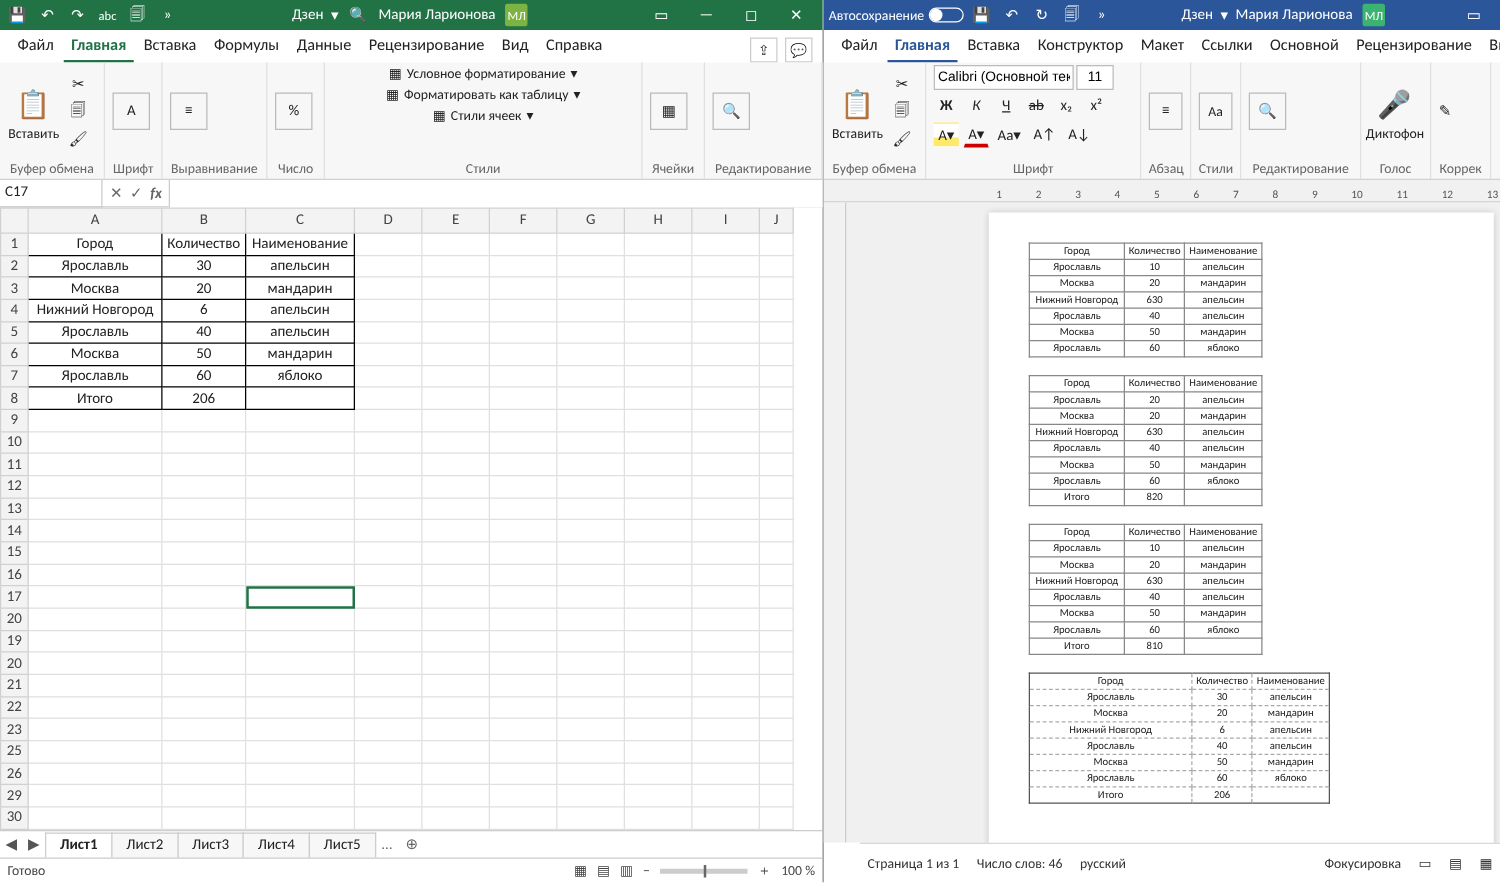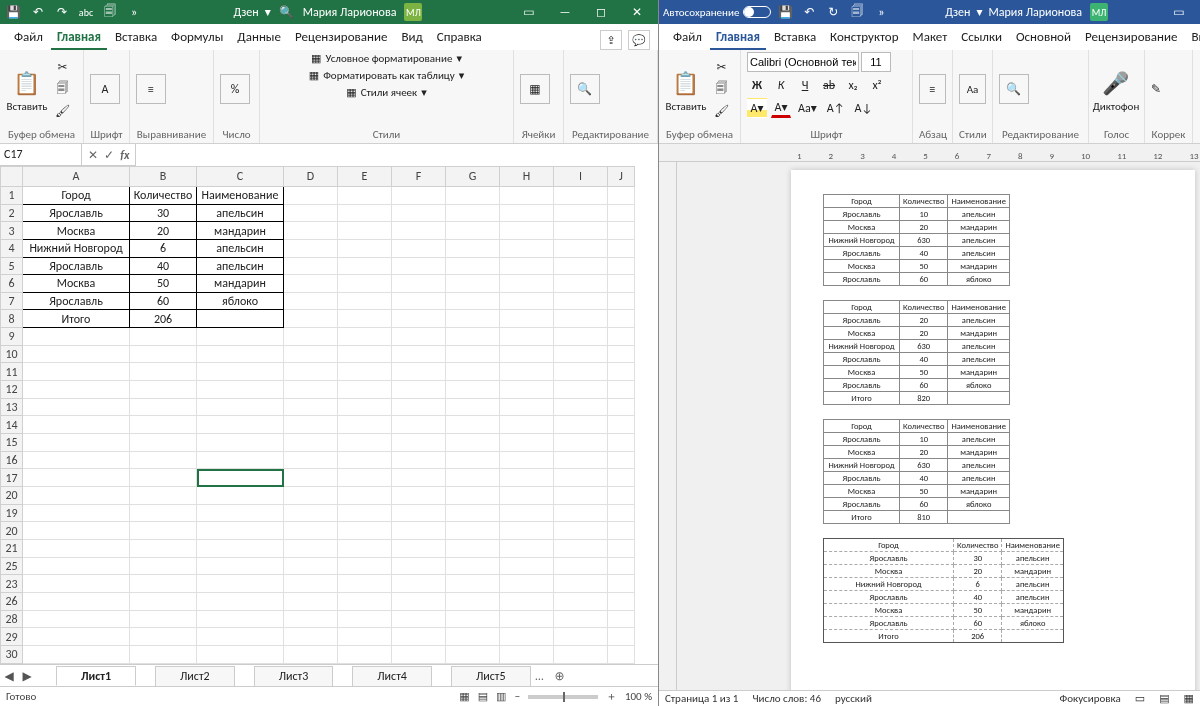--- a/index.html
+++ b/index.html
@@ -52,38 +52,38 @@
   .xtable{border-collapse:collapse;font-size:12px;}
   .xtable th{background:#f3f3f3;border:1px solid #d0d0d0;font-weight:normal;color:#444;}
   .xtable td{border:1px solid #e0e0e0;height:16px;text-align:center;}
   .xtable .rh{width:22px;text-align:center;background:#f3f3f3;}
   .xtable th.col{height:18px;}
   .xtable td.dcell{border:1px solid #000;}
   .xtable td.sel{outline:2px solid #217346;outline-offset:-2px;}
   
   .sheetbar{height:22px;display:flex;align-items:center;border-top:1px solid #ccc;font-size:12px;}
   .sheetbar .nav{width:18px;text-align:center;color:#555;}
-  .sheetbar .stab{padding:0 24px;border:1px solid #ccc;border-bottom:0;height:20px;display:flex;align-items:center;margin-right:-1px;background:#f7f7f7;margin-left:20px;}
+  .sheetbar .stab{padding:0 11px;border:1px solid #ccc;border-bottom:0;height:20px;display:flex;align-items:center;margin-right:-1px;background:#f7f7f7;}
   .sheetbar .stab.active{background:#fff;font-weight:600;border-bottom:1px solid #fff;}
   .sheetbar .add{width:20px;text-align:center;color:#666;}
   .exstatus{height:20px;border-top:1px solid #ccc;display:flex;align-items:center;font-size:11px;padding:0 6px;gap:8px;color:#444;}
   .exstatus .sp{flex:1;}
   
   .ruler{height:18px;background:#f1f1f1;border-bottom:1px solid #ccc;font-size:9px;display:flex;align-items:end;padding-left:138px;gap:27px;color:#555;}
   .wpage{flex:1;background:#f0f0f0;overflow:hidden;position:relative;padding:8px 0 0 132px;}
   .wpaper{width:404px;background:#fff;box-shadow:0 0 6px rgba(0,0,0,.2);padding:24px 32px;position:relative;min-height:620px;}
   .wtbl{border-collapse:collapse;font-size:8.5px;margin-bottom:14px;}
   .wtbl td{border:1px solid #888;padding:1px 3px;text-align:center;white-space:nowrap;}
   .wtbl.dashed td{border:1px dashed #aaa;}
   .wtbl.dashed td.first{border-left:1px solid #555;}
   .wtbl.dashed td.last{border-right:1px solid #555;}
   .wtbl.dashed tr:first-child td{border-top:1px solid #555;}
   .wtbl.dashed tr:last-child td{border-bottom:1px solid #555;}
   .arrow{position:absolute;right:-44px;bottom:48px;color:#1e73d0;font-size:64px;transform:rotate(-35deg);}
-  .wstatus{height:16px;border-top:1px solid #ccc;display:flex;align-items:center;font-size:11px;padding:0 6px;gap:14px;color:#333;}
+  .wstatus{height:32px;border-top:1px solid #ccc;display:flex;align-items:center;font-size:11px;padding:0 6px;gap:14px;color:#333;margin-left:29px;}
   .vruler{width:18px;background:#f1f1f1;border-right:1px solid #ccc;position:absolute;left:0;top:0;bottom:0;font-size:8px;color:#777;}
 </style>
 </head>
 <body>
 
 <div class="app excel">
   <div class="titlebar">
     <div class="tb-left">
       <span class="qat-btn">💾</span>
       <span class="qat-btn">↶</span>
@@ -471,60 +471,60 @@
             <td class=""></td>
             <td class=""></td>
             <td class=""></td>
             <td class=""></td>
             <td class=""></td>
             <td class=""></td>
             <td class=""></td>
             <td class=""></td>
           </tr>
           <tr>
+            <th class="rh">22</th>
+            <td class=""></td>
+            <td class=""></td>
+            <td class=""></td>
+            <td class=""></td>
+            <td class=""></td>
+            <td class=""></td>
+            <td class=""></td>
+            <td class=""></td>
+            <td class=""></td>
+            <td class=""></td>
+          </tr>
+          <tr>
+            <th class="rh">23</th>
+            <td class=""></td>
+            <td class=""></td>
+            <td class=""></td>
+            <td class=""></td>
+            <td class=""></td>
+            <td class=""></td>
+            <td class=""></td>
+            <td class=""></td>
+            <td class=""></td>
+            <td class=""></td>
+          </tr>
+          <tr>
             <th class="rh">25</th>
             <td class=""></td>
             <td class=""></td>
             <td class=""></td>
             <td class=""></td>
             <td class=""></td>
             <td class=""></td>
             <td class=""></td>
             <td class=""></td>
             <td class=""></td>
             <td class=""></td>
           </tr>
           <tr>
-            <th class="rh">23</th>
-            <td class=""></td>
-            <td class=""></td>
-            <td class=""></td>
-            <td class=""></td>
-            <td class=""></td>
-            <td class=""></td>
-            <td class=""></td>
-            <td class=""></td>
-            <td class=""></td>
-            <td class=""></td>
-          </tr>
-          <tr>
             <th class="rh">26</th>
-            <td class=""></td>
-            <td class=""></td>
-            <td class=""></td>
-            <td class=""></td>
-            <td class=""></td>
-            <td class=""></td>
-            <td class=""></td>
-            <td class=""></td>
-            <td class=""></td>
-            <td class=""></td>
-          </tr>
-          <tr>
-            <th class="rh">28</th>
             <td class=""></td>
             <td class=""></td>
             <td class=""></td>
             <td class=""></td>
             <td class=""></td>
             <td class=""></td>
             <td class=""></td>
             <td class=""></td>
             <td class=""></td>
             <td class=""></td>

